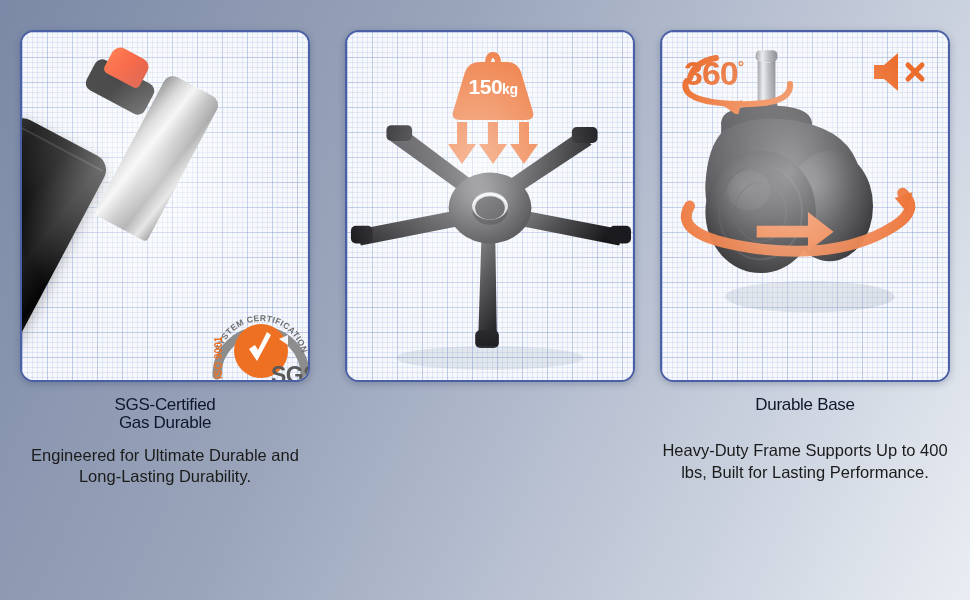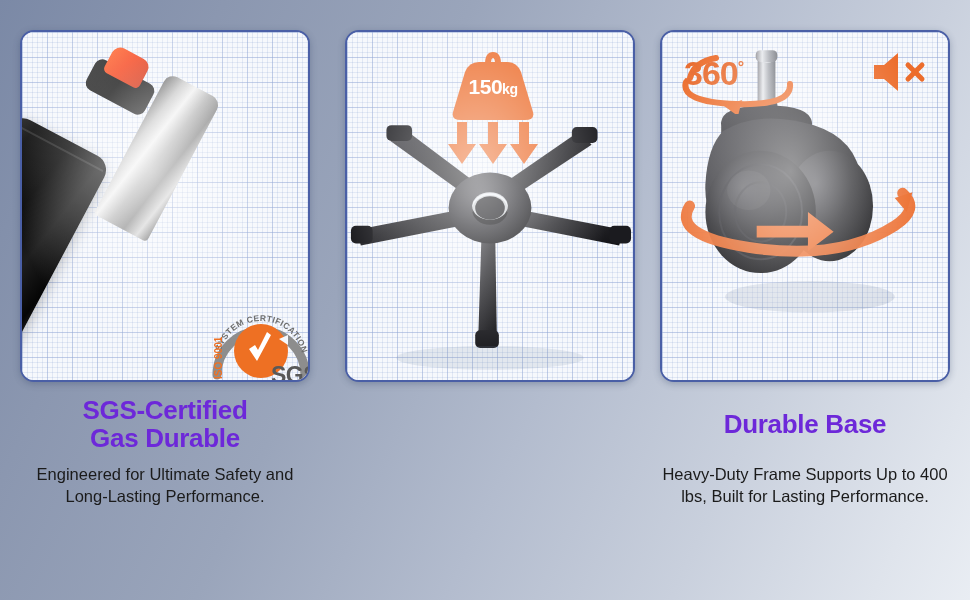--- a/index.html
+++ b/index.html
@@ -123,26 +123,26 @@
 
   
   .caption {
     position:absolute;
     top:396px;
     width:300px;
     text-align:center;
   }
   .cap-1 { left:15px; }
   .cap-2 { left:340px; }
-  .cap-3 { left:655px;margin-top:14px; }
+  .cap-3 { left:655px; }
 
   .cap-title{
-    font-size:26px;
-    font-weight:bold;
-    color:#6d28d9;
+    font-size:17px;
+    font-weight:normal;
+    color:#0f172a;
     line-height:1.08;
     letter-spacing:-.3px;
     margin-bottom:12px;
   }
   .cap-2 .cap-title, .cap-3 .cap-title { margin-bottom:26px; }
   .cap-body{
     font-size:16.5px;
     color:#1b1b1b;
     line-height:1.32;
   }
@@ -319,21 +319,21 @@
       </div>
     </div>
     <div class="card-vign"></div>
   </div>
 
   <div class="caption cap-1">
     <div class="cap-title">
       <div>SGS-Certified</div>
       <div>Gas Durable</div>
     </div>
-    <div class="cap-body">Engineered for Ultimate Safety and Long-Lasting Performance.</div>
+    <div class="cap-body">Engineered for Ultimate Durable and Long-Lasting Durability.</div>
   </div>
 
 
   <div class="caption cap-3">
     <div class="cap-title">Durable Base</div>
     <div class="cap-body">Heavy-Duty Frame Supports Up to 400 lbs, Built for Lasting Performance.</div>
   </div>
 
 </div>
 

